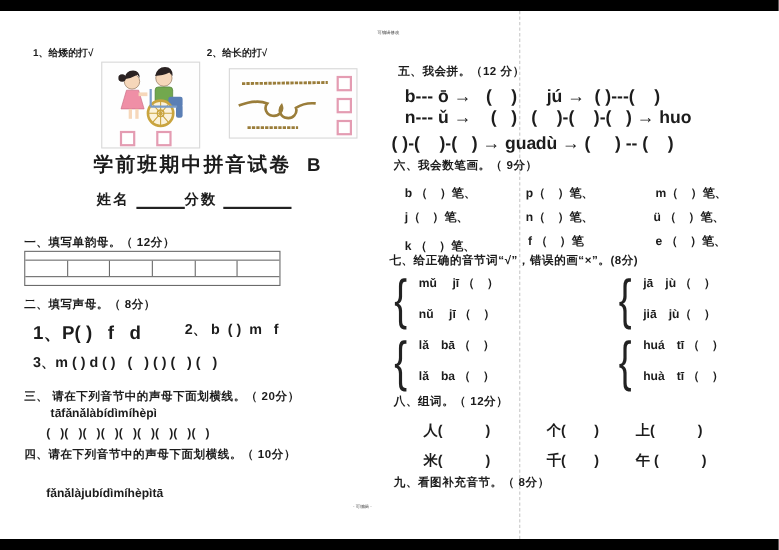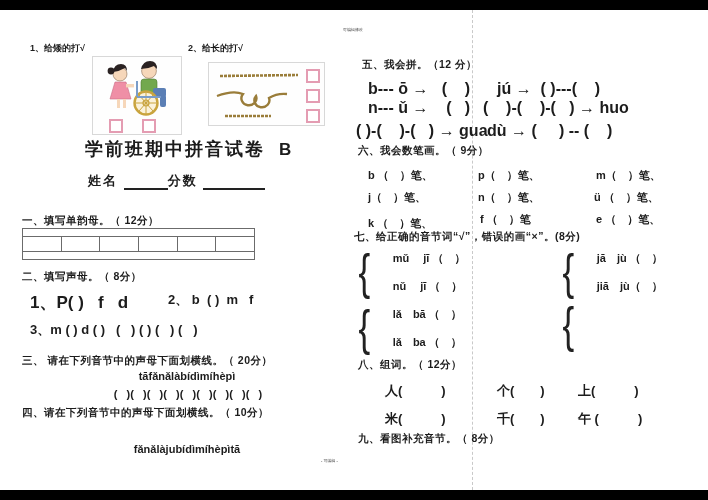--- a/index.html
+++ b/index.html
@@ -22,24 +22,24 @@
   .blank { display:inline-block; border-bottom:2px solid #222; height:11px; vertical-align:bottom; }
   .hdr { font-size:10.5px; font-weight:bold; letter-spacing:0.5px; }
   .py { font-weight:bold; font-size:16px; }
   .py-sm { font-weight:bold; font-size:11px; }
   .tbl { left:22px; top:228px; width:231px; border:1px solid #6b6b6b; background:#fff; }
   .tbl-r1 { height:7px; border-bottom:1px solid #6b6b6b; }
   .tbl-r2 { display:flex; height:14px; border-bottom:1px solid #6b6b6b; }
   .tbl-r2 > div { flex:1; border-right:1px solid #6b6b6b; }
   .tbl-r2 > div:last-child { border-right:none; }
   .tbl-r3 { height:7px; }
-  .row-flex { display:flex; justify-content:center; }
+  .row-flex { display:flex; justify-content:flex-start; }
   .brace-group { display:flex; align-items:center; }
   .brace { font-size:50px; font-weight:300; line-height:50px; transform:scaleX(0.7); color:#222; }
-  .brace-lines { display:flex; flex-direction:column; margin-left:20px; }
+  .brace-lines { display:flex; flex-direction:column; margin-left:8px; }
   .brace-lines span { height:28px; line-height:28px; }
   .zuci { font-size:13px; font-weight:bold; }
 </style>
 </head>
 <body>
 
 <div class="abs bar" style="top:0"></div>
 <div class="abs bar" style="top:490px"></div>
 <div class="abs fold" style="left:472px"></div>
 <div class="abs wm" style="left:343px; top:27px">可编辑修改</div>
@@ -188,20 +188,24 @@
 </div>
 <div class="abs brace-group" style="left:356px; top:300px">
   <span class="brace">{</span>
   <span class="brace-lines py-sm pre">
     <span>lǎ　bā （　）</span>
     <span>lǎ　ba （　）</span>
   </span>
 </div>
 <div class="abs brace-group" style="left:560px; top:300px">
   <span class="brace">{</span>
+  <span class="brace-lines py-sm pre">
+    <span>huá　tī （　）</span>
+    <span>huà　tī （　）</span>
+  </span>
 </div>
 
 <div class="abs hdr" style="left:358px; top:358px">八、组词。（ 12分）</div>
 <div class="abs zuci pre" style="left:385px; top:382px">人(　　　)</div>
 <div class="abs zuci pre" style="left:497px; top:382px">个(　　)</div>
 <div class="abs zuci pre" style="left:578px; top:382px">上(　　　)</div>
 <div class="abs zuci pre" style="left:385px; top:410px">米(　　　)</div>
 <div class="abs zuci pre" style="left:497px; top:410px">千(　　)</div>
 <div class="abs zuci pre" style="left:578px; top:410px">午 (　　　)</div>
 

